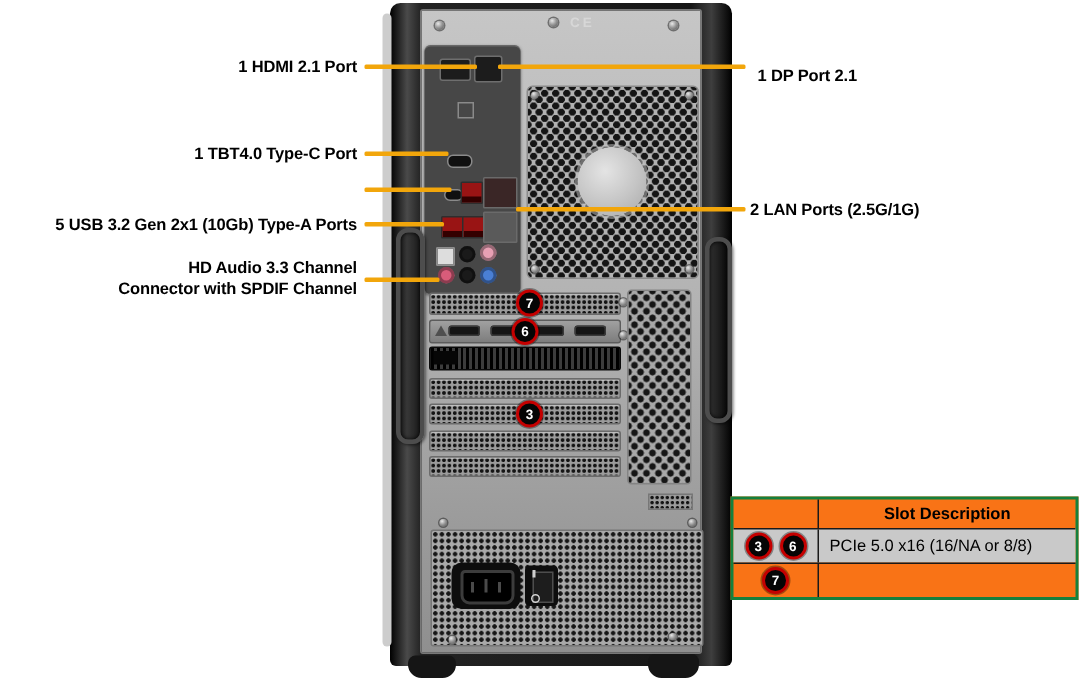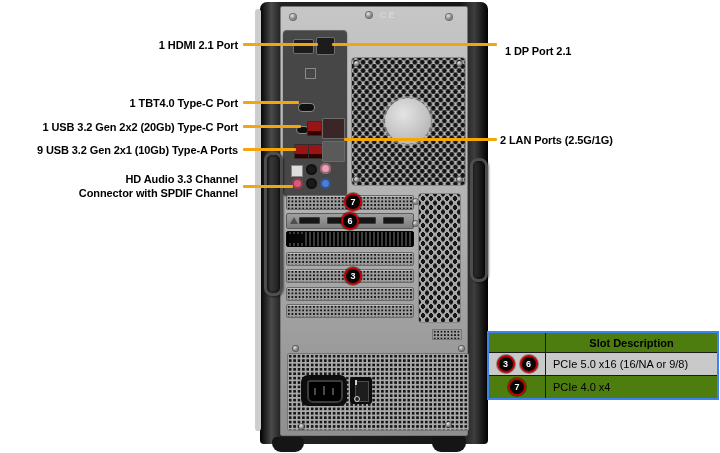--- a/index.html
+++ b/index.html
@@ -119,22 +119,22 @@
   }
   .badge.abs{position:absolute;}
 
   
   .callout-line{position:absolute;height:3px;background:#F2A60B;border-radius:1px;z-index:5;}
   .lbl{position:absolute;font-size:11px;font-weight:bold;letter-spacing:-0.1px;line-height:14px;z-index:5;}
   .lbl-left{left:0;width:238px;text-align:right;}
   .lbl-right{text-align:left;}
 
   
-  .slot-table{position:absolute;left:487px;top:331px;width:228px;background:#4d7c0f;
-    border:2px solid #3b82f6;font-size:11px;z-index:5;}
+  .slot-table{position:absolute;left:487px;top:331px;width:228px;background:#f97316;
+    border:2px solid #15803d;font-size:11px;z-index:5;}
   .st-row{display:flex;align-items:stretch;border-top:1px solid #1a1a1a;}
   .st-row:first-child{border-top:none;}
   .st-cell-badges{width:56px;min-width:56px;border-right:1px solid #1a1a1a;
     display:flex;align-items:center;justify-content:center;gap:5px;}
   .st-cell-desc{flex:1;display:flex;align-items:center;padding:4px 7px;}
   .st-header .st-cell-desc{justify-content:center;font-weight:bold;padding:3px 7px;}
   .st-gray{background:#c9c9c9;}
   .st-row{height:22px;}
   .st-header{height:19px;}
 </style>
@@ -226,22 +226,21 @@
   <div class="callout-line" style="left:243px;top:43px;width:75px;"></div>
   <div class="callout-line" style="left:332px;top:43px;width:165px;"></div>
   <div class="callout-line" style="left:243px;top:101px;width:56px;"></div>
   <div class="callout-line" style="left:243px;top:125px;width:58px;"></div>
   <div class="callout-line" style="left:344px;top:138px;width:153px;"></div>
   <div class="callout-line" style="left:243px;top:148px;width:53px;"></div>
   <div class="callout-line" style="left:243px;top:185px;width:50px;"></div>
 
   <div class="lbl lbl-left" style="top:38px;">1 HDMI 2.1 Port</div>
   <div class="lbl lbl-left" style="top:96px;">1 TBT4.0 Type-C Port</div>
-  <div class="lbl lbl-left" style="top:120px;">1 USB 3.2 Gen 2x2 (20Gb) Type-C Port</div>
-  <div class="lbl lbl-left" style="top:143px;">9 USB 3.2 Gen 2x1 (10Gb) Type-A Ports</div>
+  <div class="lbl lbl-left" style="top:143px;">5 USB 3.2 Gen 2x1 (10Gb) Type-A Ports</div>
   <div class="lbl lbl-left" style="top:172px;">
     <div>HD Audio 3.3 Channel</div>
     <div>Connector with SPDIF Channel</div>
   </div>
   <div class="lbl lbl-right" style="left:505px;top:44px;">1 DP Port 2.1</div>
   <div class="lbl lbl-right" style="left:500px;top:133px;">2 LAN Ports (2.5G/1G)</div>
 
   <div class="badge abs" style="left:344px;top:193px;z-index:6;">7</div>
   <div class="badge abs" style="left:341px;top:212px;z-index:6;">6</div>
   <div class="badge abs" style="left:344px;top:267px;z-index:6;">3</div>
@@ -249,23 +248,22 @@
   <div class="slot-table">
     <div class="st-row st-header">
       <div class="st-cell-badges"></div>
       <div class="st-cell-desc">Slot Description</div>
     </div>
     <div class="st-row st-gray">
       <div class="st-cell-badges">
         <div class="badge">3</div>
         <div class="badge">6</div>
       </div>
-      <div class="st-cell-desc">PCIe 5.0 x16 (16/NA or 9/8)</div>
+      <div class="st-cell-desc">PCIe 5.0 x16 (16/NA or 8/8)</div>
     </div>
     <div class="st-row">
       <div class="st-cell-badges">
         <div class="badge">7</div>
       </div>
-      <div class="st-cell-desc">PCIe 4.0 x4</div>
     </div>
   </div>
 
 </div>
 
 </body></html>

